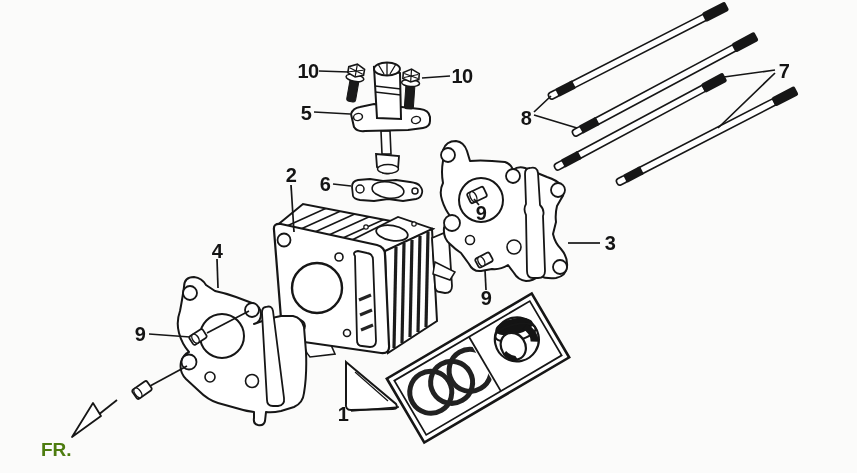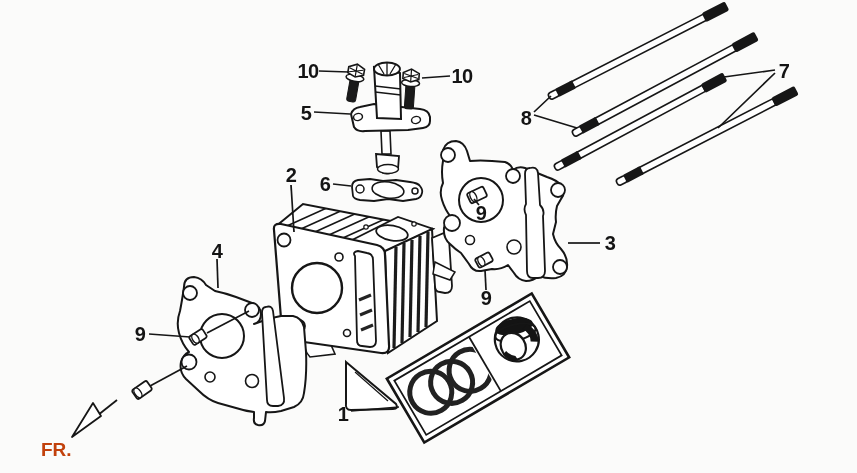--- a/index.html
+++ b/index.html
@@ -2,21 +2,21 @@
 <html><head>
 <meta charset="utf-8">
 <style>
   html,body{margin:0;padding:0;background:#e8e8e8;}
   .stage{position:relative;width:857px;height:473px;background:#fbfbfa;overflow:hidden;
          font-family:"Liberation Sans",sans-serif;padding-left:36px;}
   .stage svg{position:absolute;left:0;top:0;}
   .callout{position:absolute;transform:translate(-50%,-50%);
            font:600 20px "Liberation Sans",sans-serif;color:#141414;letter-spacing:-.5px;
            user-select:none;white-space:nowrap;}
-  .front-marker{position:absolute;font:700 19px "Liberation Sans",sans-serif;color:#c2410c;}
+  .front-marker{position:absolute;font:700 19px "Liberation Sans",sans-serif;color:#4d7c0f;}
 </style>
 </head>
 <body>
 
 <div class="stage">
 
 <svg width="857" height="473" viewBox="0 0 857 473">
 
   <g stroke="#161616" fill="#fff">
 

